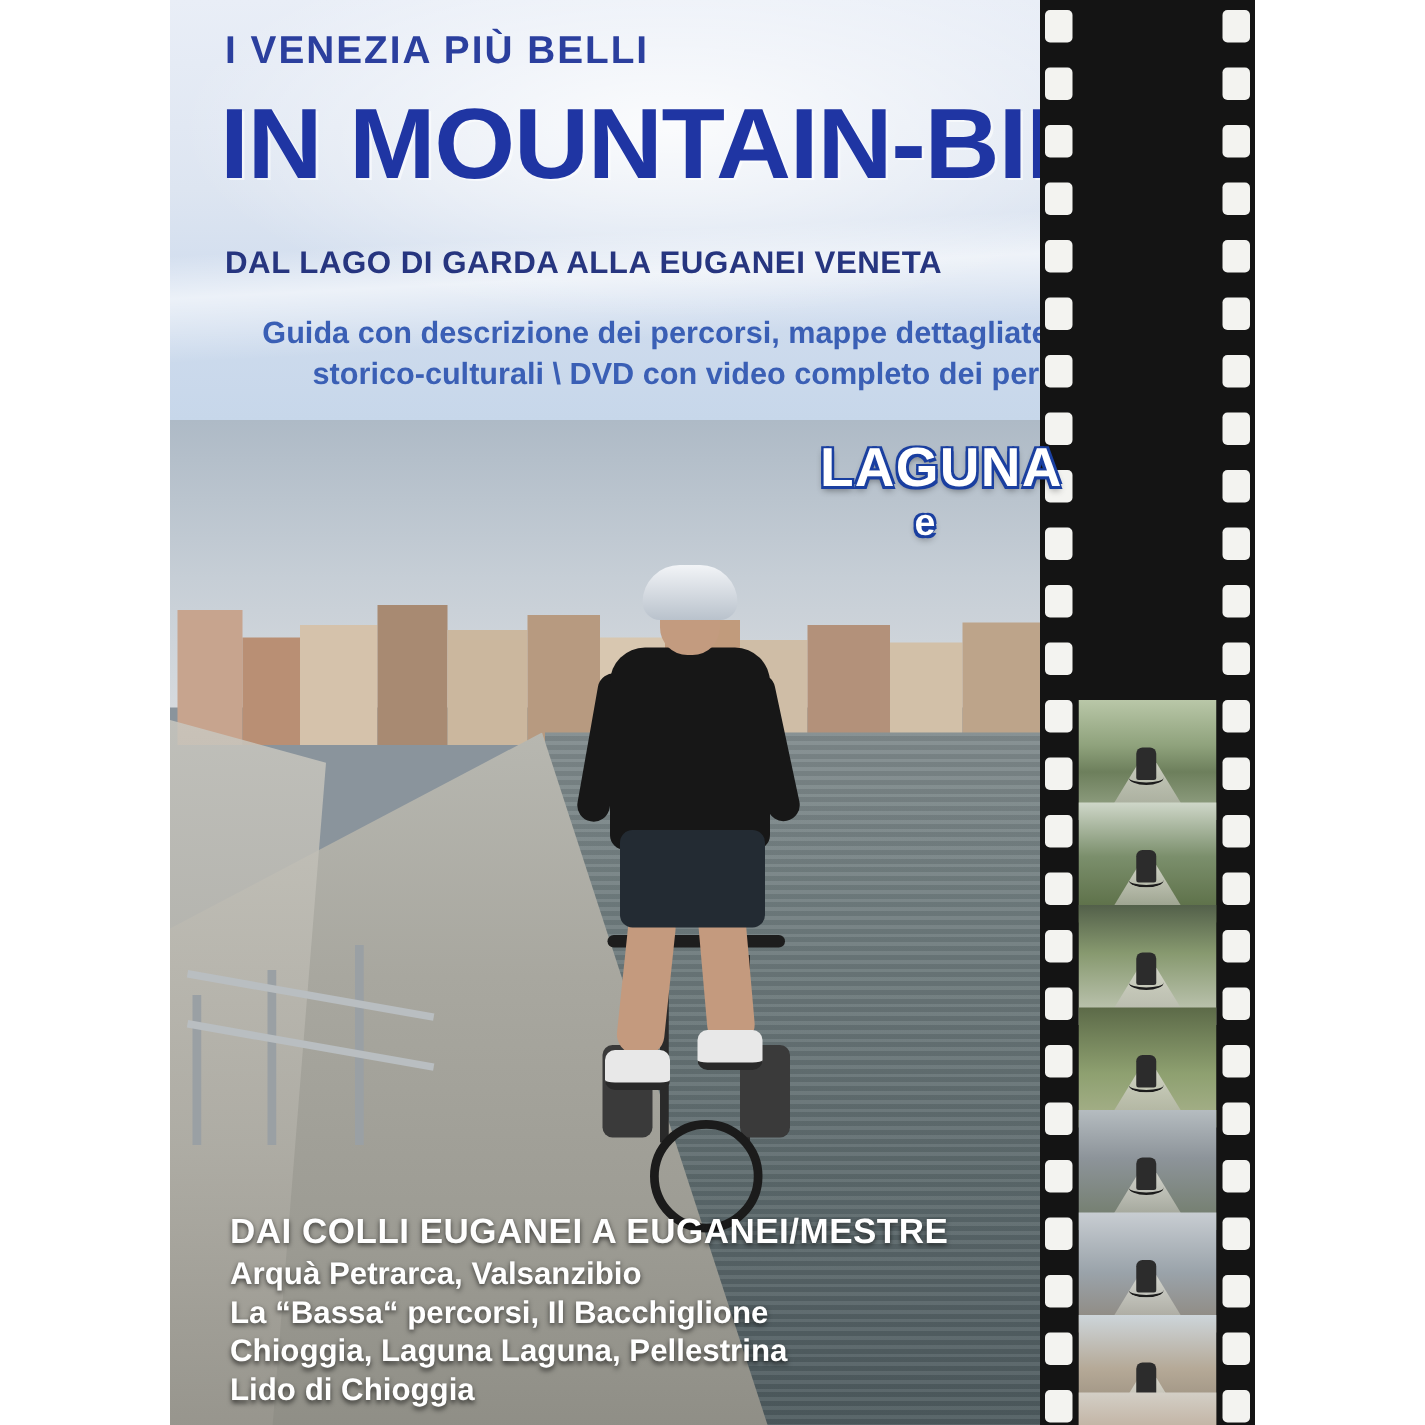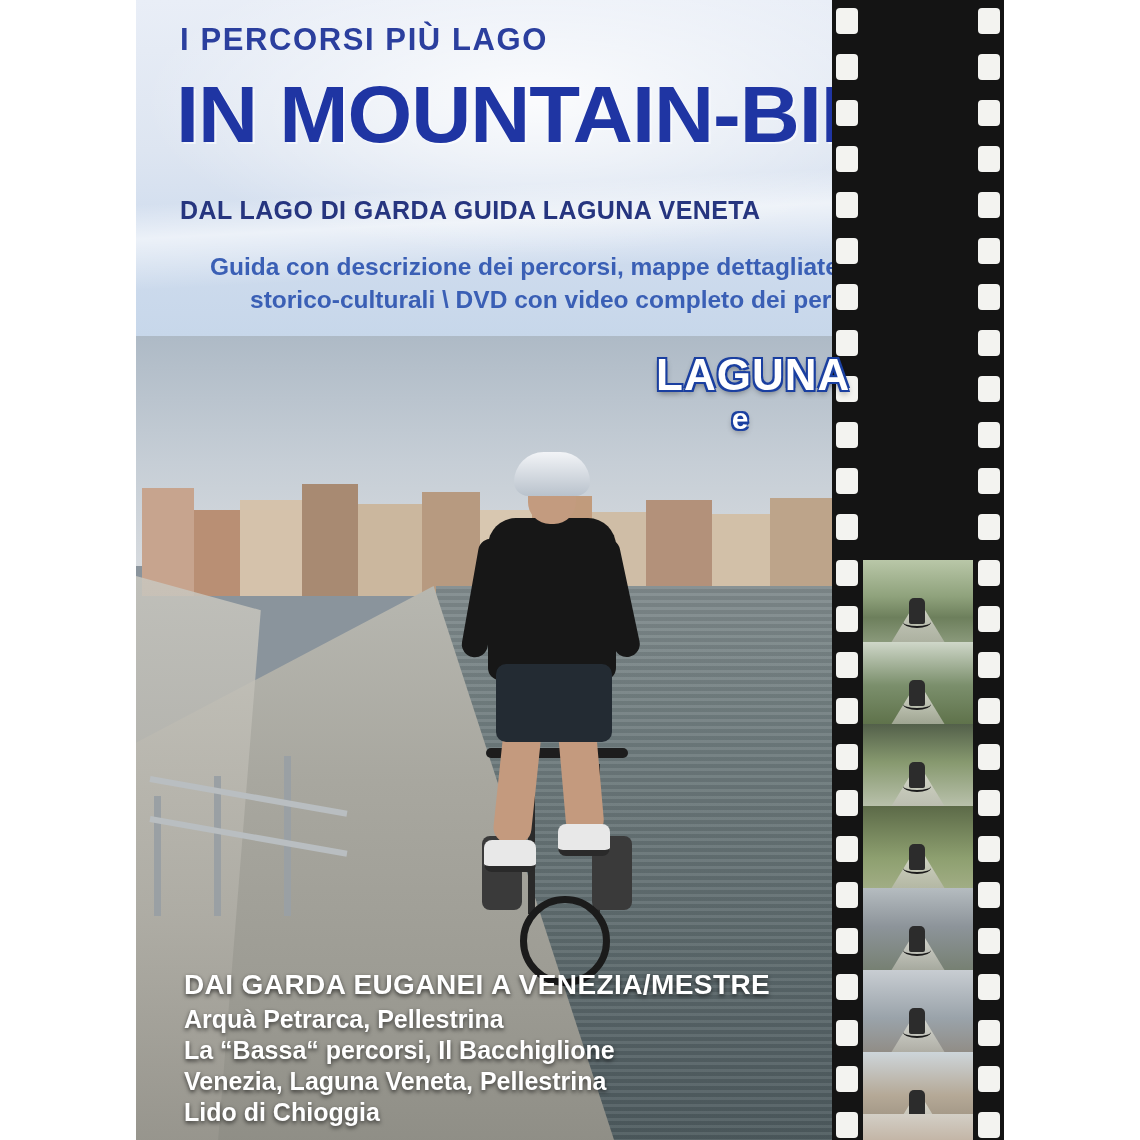--- a/index.html
+++ b/index.html
@@ -455,23 +455,23 @@
 
 <div id="cover">
 
   <div class="header">
     <div class="swoosh"></div>
 
     <div class="brand">
       <span class="b1">azzurra</span><span class="b2">outdoor</span>
     </div>
 
-    <div class="kicker">I PERCORSI PIÙ LAGO</div>
+    <div class="kicker">I VENEZIA PIÙ BELLI</div>
     <div class="maintitle">IN MOUNTAIN-BIKE</div>
-    <div class="subtitle">DAL LAGO DI GARDA GUIDA LAGUNA VENETA</div>
+    <div class="subtitle">DAL LAGO DI GARDA ALLA EUGANEI VENETA</div>
     <div class="vol">VOL.2</div>
 
     <div class="blurb">
       <div>Guida con descrizione dei percorsi, mappe dettagliate e cenni</div>
       <div>storico-culturali \ DVD con video completo dei percorsi</div>
     </div>
   </div>
 
   <div class="photo">
     <div class="sky"></div>
@@ -614,20 +614,20 @@
         <div class="path"></div>
           <div class="rider"></div>
       </div>
       <div class="frame sc-h" style="top:1114px">
         
       </div>
     </div>
   </div>
 
   <div class="routes">
-    <div class="head">DAI GARDA EUGANEI A VENEZIA/MESTRE</div>
-    <div class="line">Arquà Petrarca, Pellestrina</div>
+    <div class="head">DAI COLLI EUGANEI A EUGANEI/MESTRE</div>
+    <div class="line">Arquà Petrarca, Valsanzibio</div>
     <div class="line">La “Bassa“ percorsi, Il Bacchiglione</div>
-    <div class="line">Venezia, Laguna Veneta, Pellestrina</div>
+    <div class="line">Chioggia, Laguna Laguna, Pellestrina</div>
     <div class="line">Lido di Chioggia</div>
   </div>
 
 </div>
 
 </body></html>

